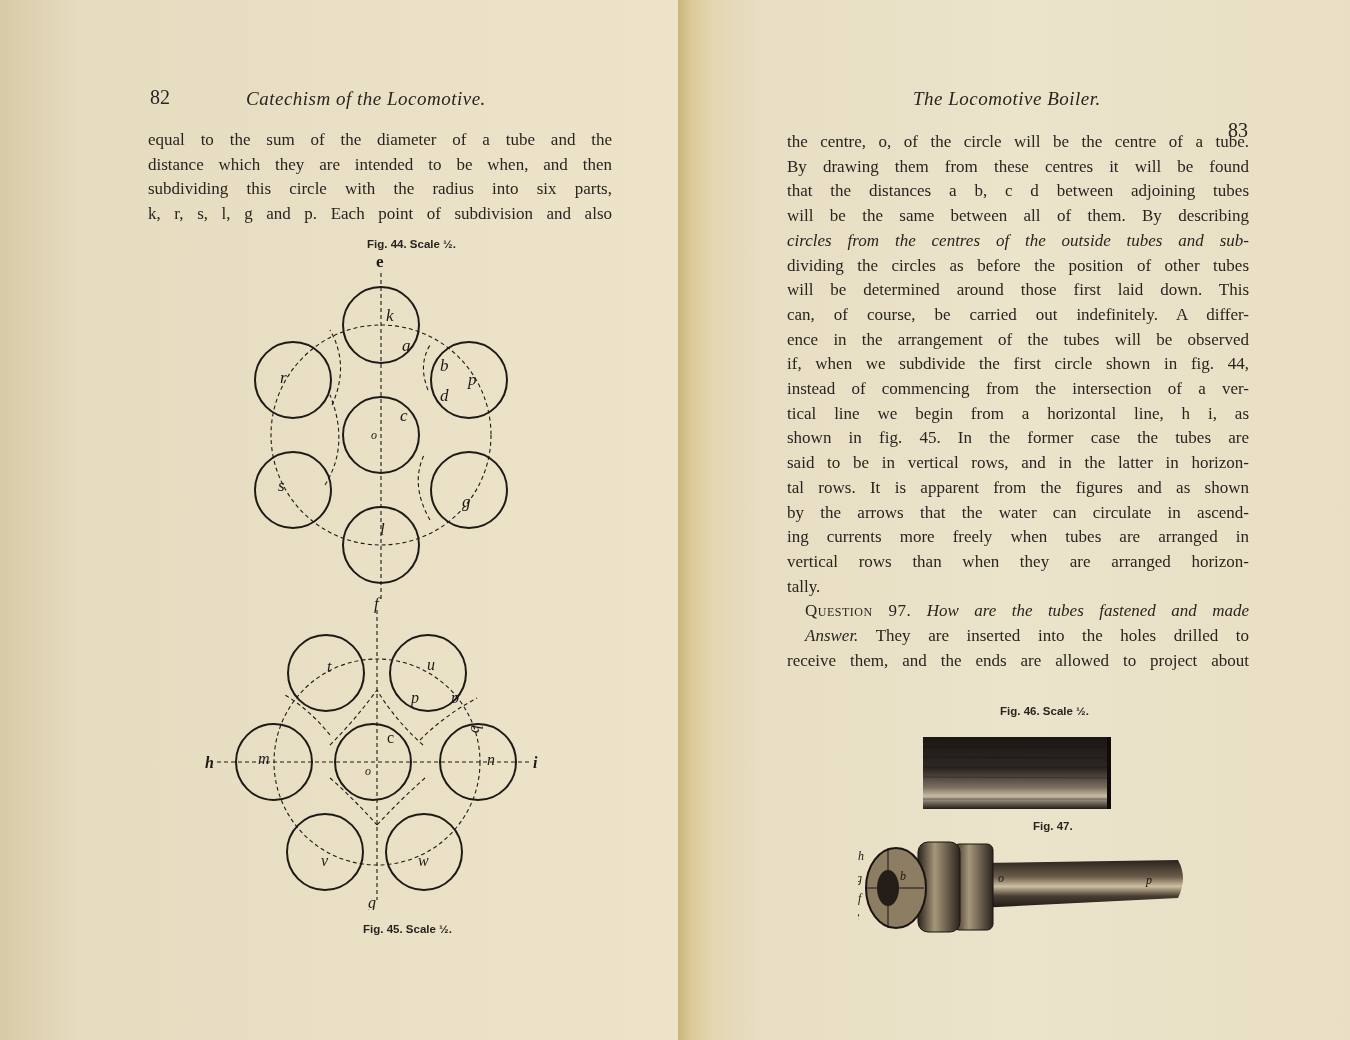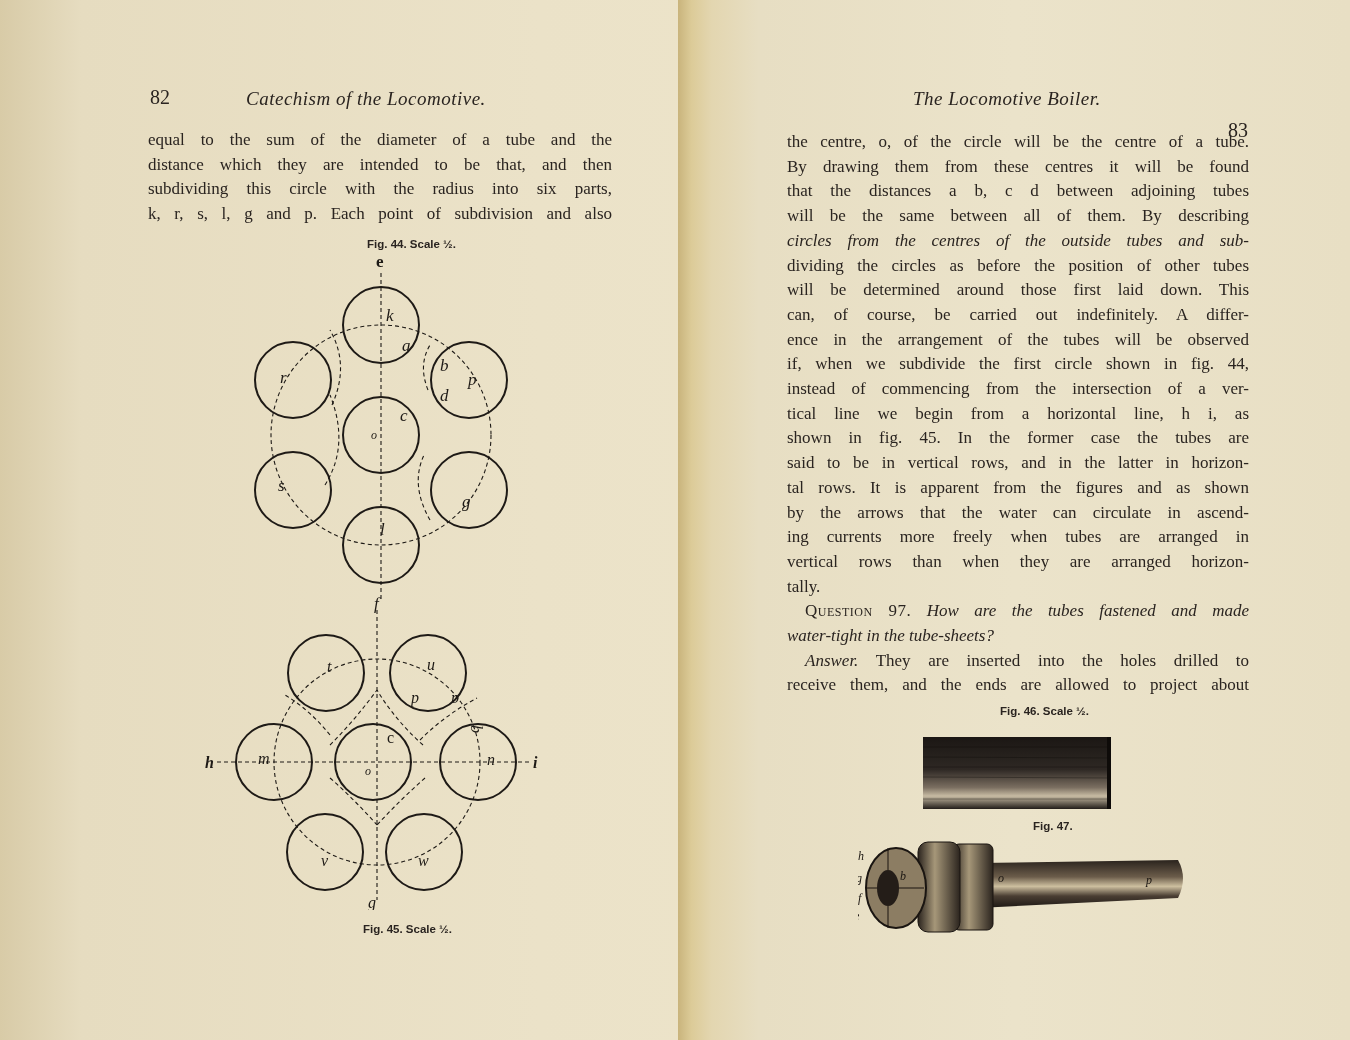--- a/index.html
+++ b/index.html
@@ -29,21 +29,21 @@
   <div class="left">
     <div class="hdr" style="left:150px;">
       <span class="pnum">82</span>
     </div>
     <div class="hdr" style="left:246px;top:87px;">
       <span class="run-title">Catechism of the Locomotive.</span>
     </div>
 
     <div class="body-text" style="left:148px;top:128px;width:464px;">
       <p style="text-align-last:justify;">equal to the sum of the diameter of a tube and the</p>
-      <p style="text-align-last:justify;">distance which they are intended to be that, and then</p>
+      <p style="text-align-last:justify;">distance which they are intended to be when, and then</p>
       <p style="text-align-last:justify;">subdividing this circle with the radius into six parts,</p>
       <p style="text-align-last:justify;font-style:normal;">k, r, s, l, g and p.  Each point of subdivision and also</p>
     </div>
 
     <div class="cap" style="left:326px;top:238px;">Fig. 44.  Scale ½.</div>
 
     <div class="fig" style="left:240px;top:255px;">
       <svg width="280" height="360" viewBox="0 0 280 360">
         <g fill="none" stroke="#1e1a16" stroke-width="2">
           <circle cx="141" cy="70" r="38"></circle>
@@ -157,21 +157,20 @@
       <p style="text-align-last:justify;">said to be in vertical rows, and in the latter in horizon-</p>
       <p style="text-align-last:justify;">tal rows.  It is apparent from the figures and as shown</p>
       <p style="text-align-last:justify;">by the arrows that the water can circulate in ascend-</p>
       <p style="text-align-last:justify;">ing currents more freely when tubes are arranged in</p>
       <p style="text-align-last:justify;">vertical rows than when they are arranged horizon-</p>
       <p>tally.</p>
       <p class="indent" style="text-align-last:justify;">
         <span class="smallcaps">Question 97.</span>
         <i>How are the tubes fastened and made</i>
       </p>
-      <p><i>water-tight in the tube-sheets?</i></p>
       <p class="indent" style="text-align-last:justify;">
         <i>Answer.</i>
         <span>They are inserted into the holes drilled to</span>
       </p>
       <p style="text-align-last:justify;">receive them, and the ends are allowed to project about</p>
     </div>
 
     <div class="cap" style="left:281px;top:705px;">Fig. 46.  Scale ½.</div>
 
     <div class="fig" style="left:245px;top:737px;">

